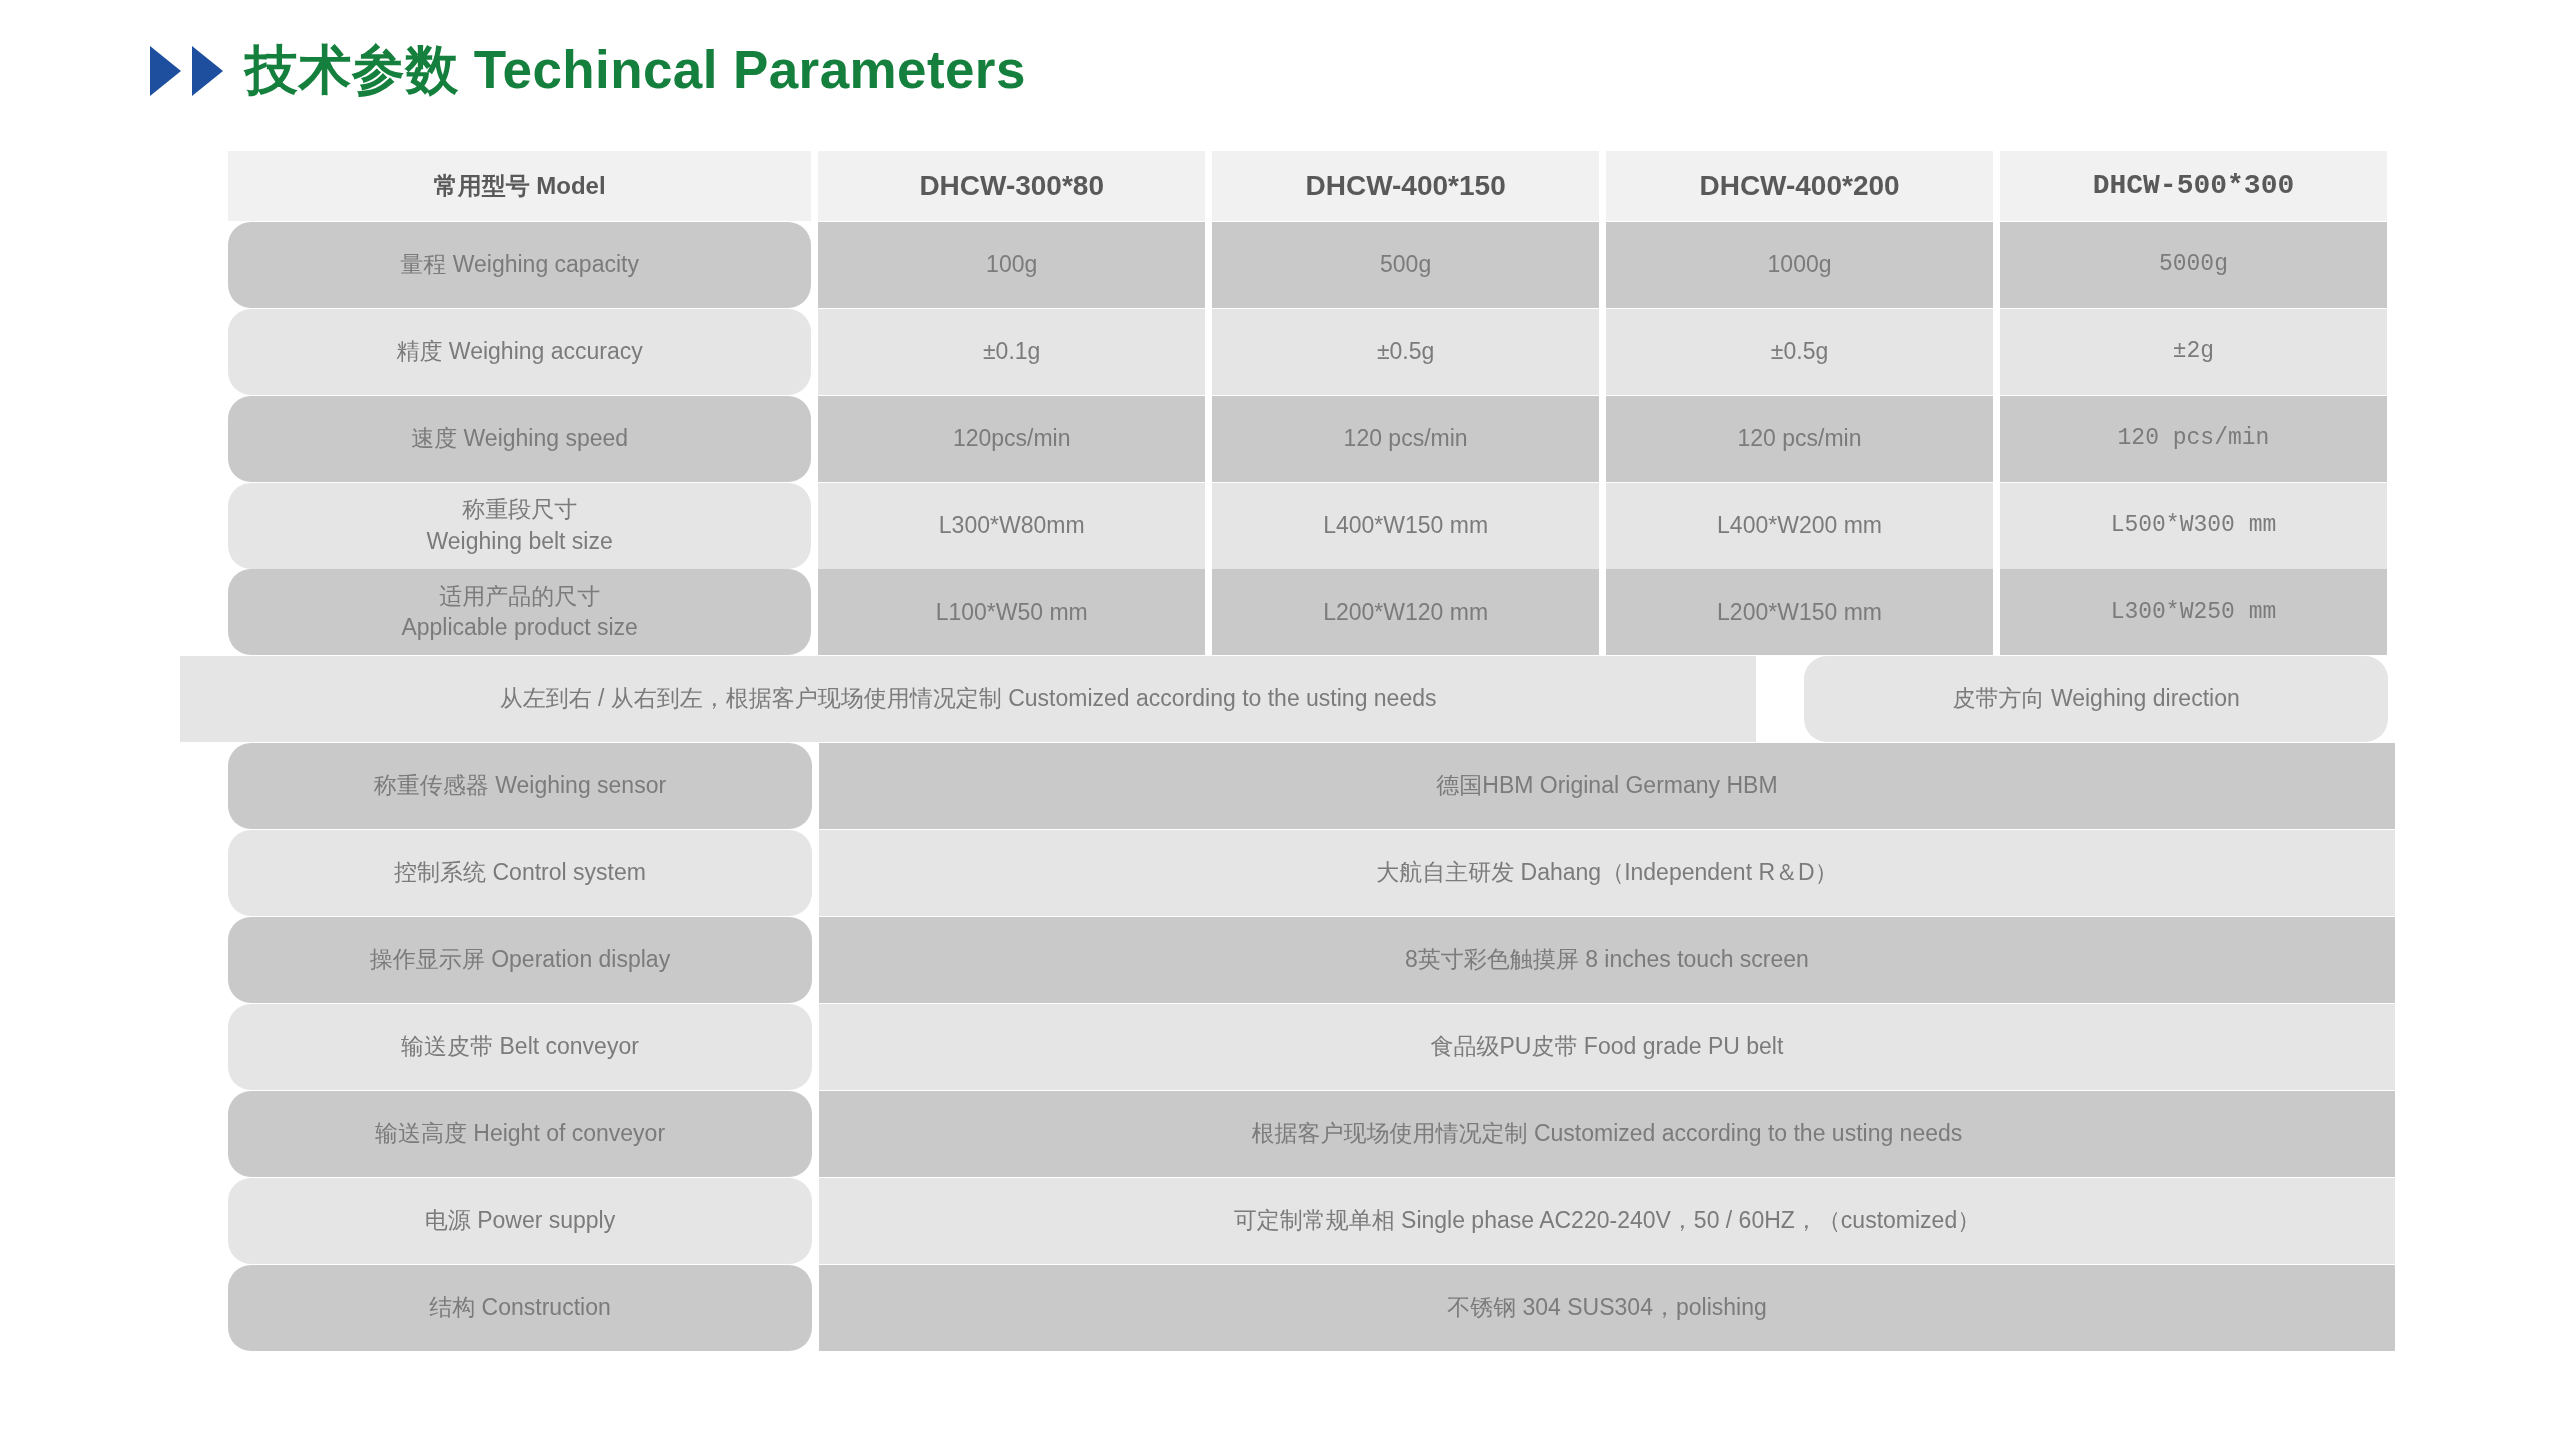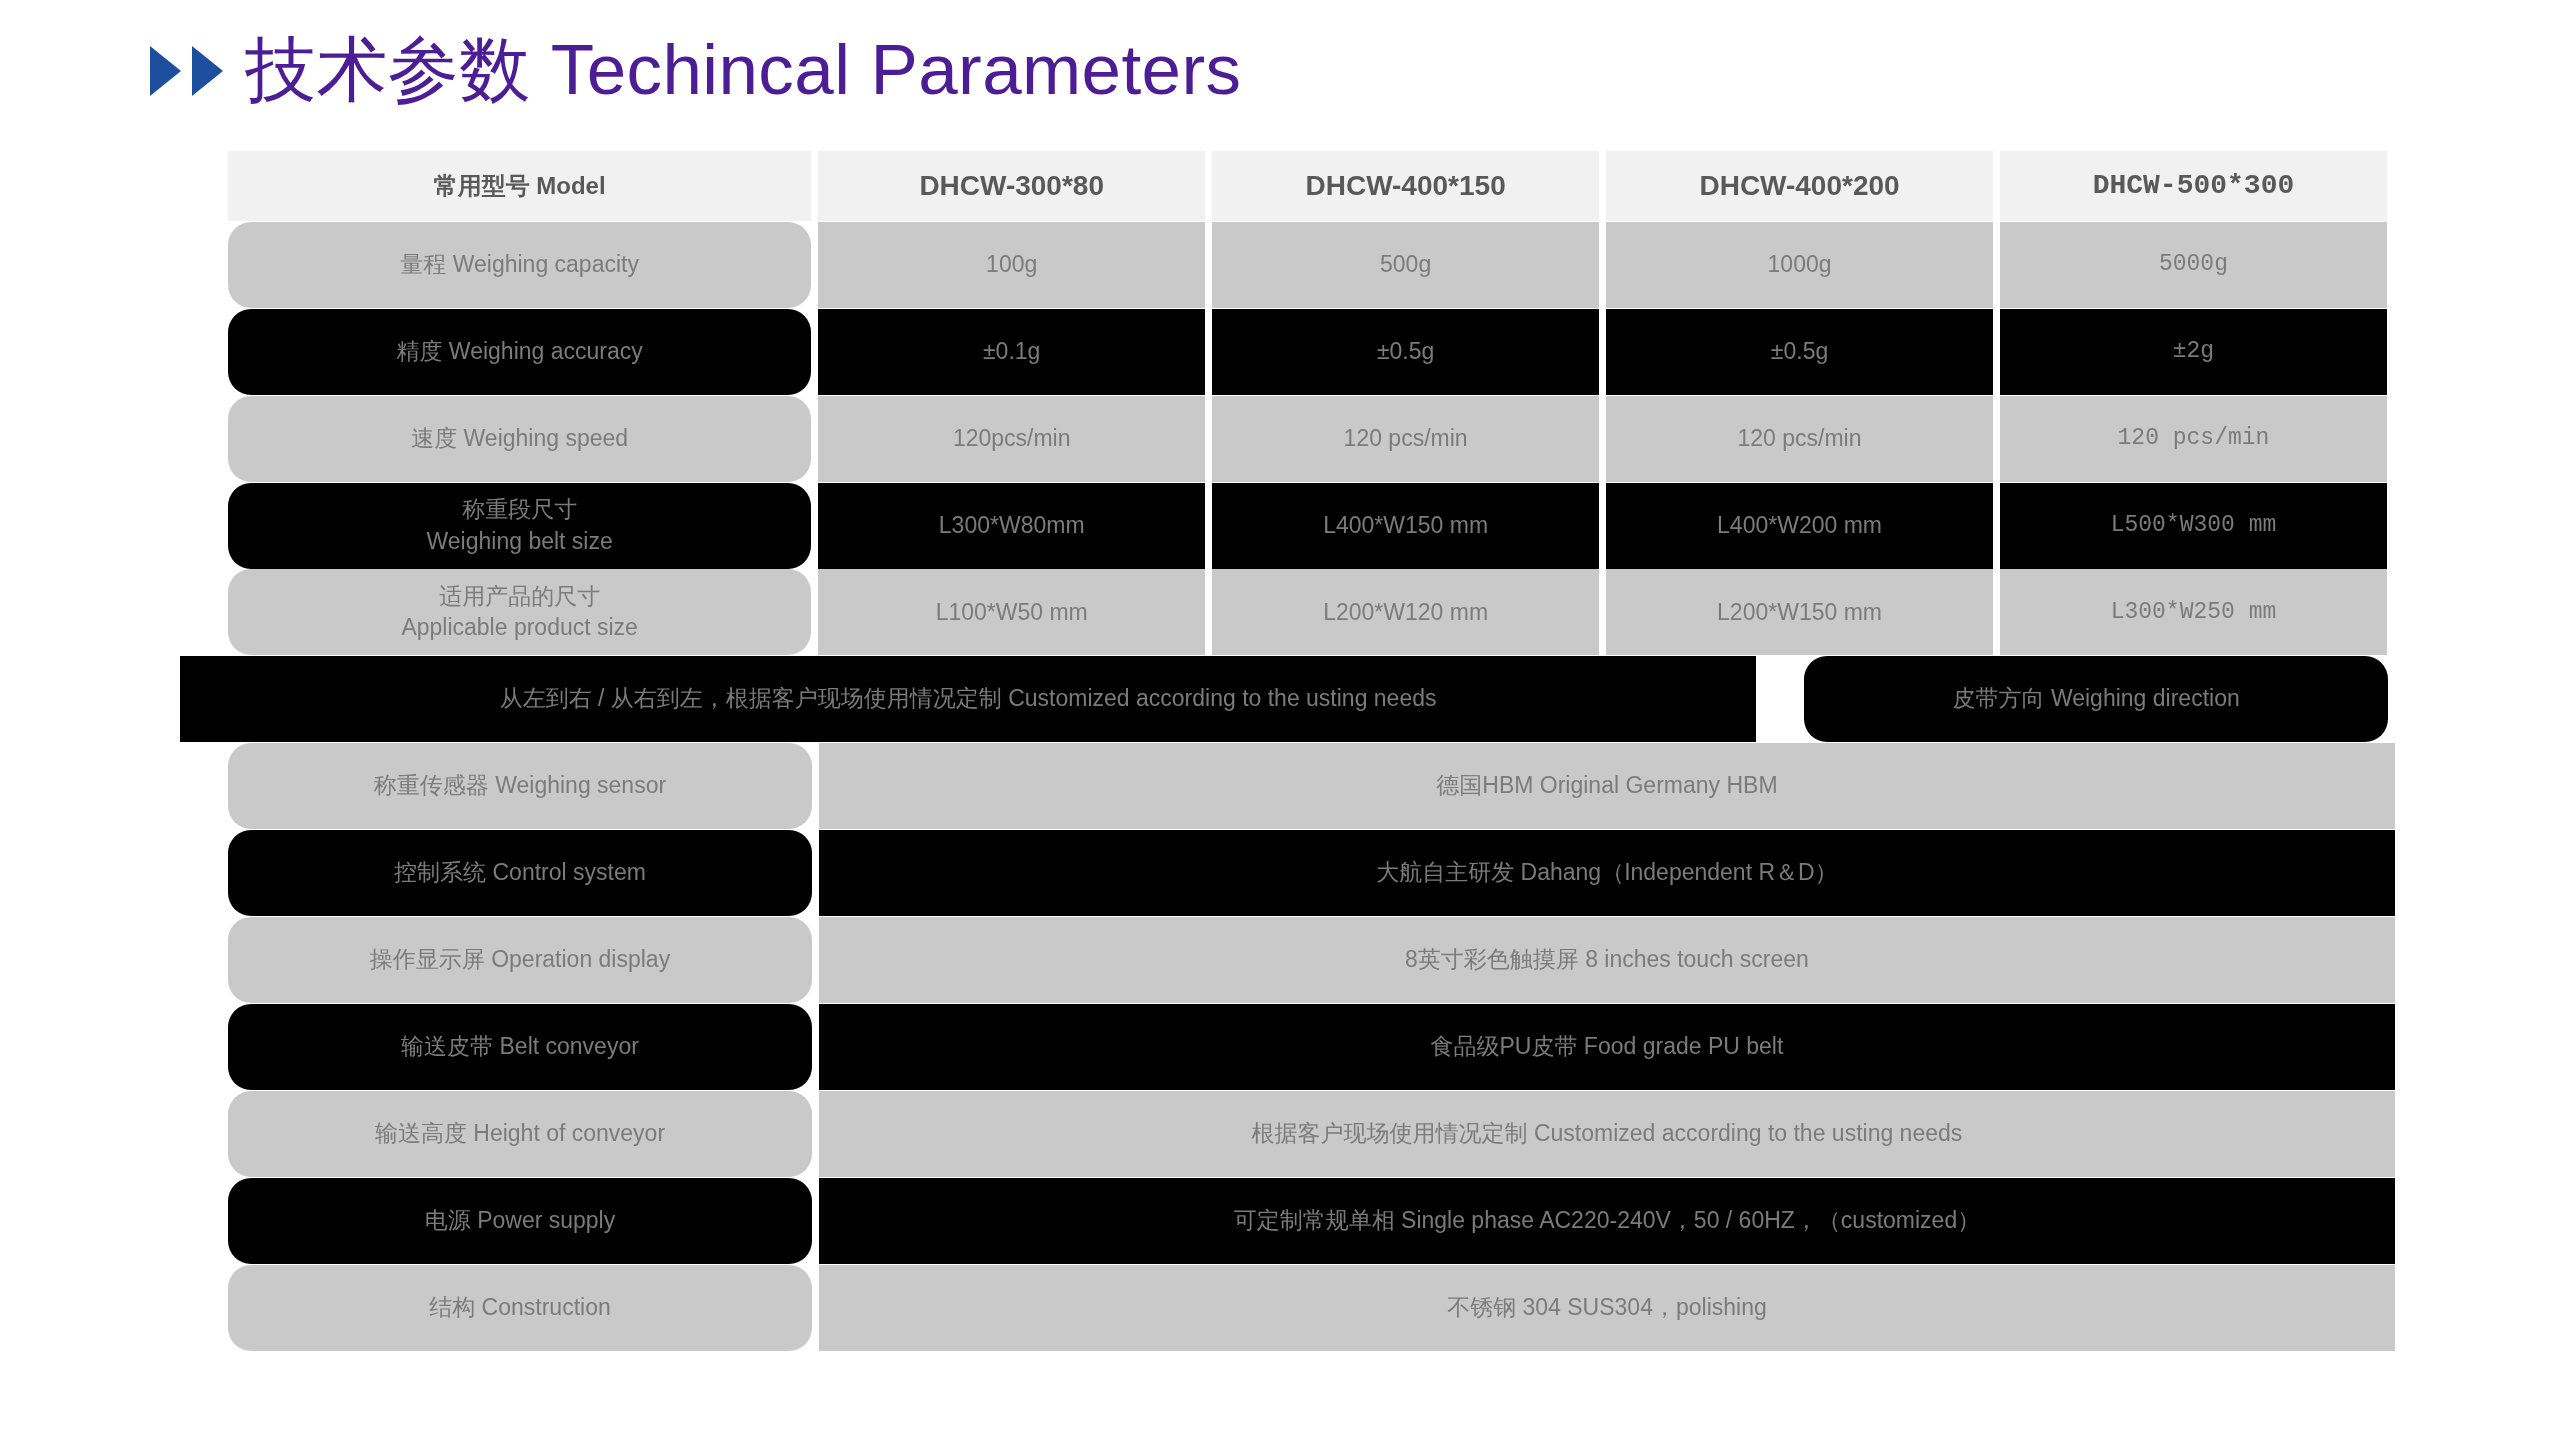--- a/index.html
+++ b/index.html
@@ -35,23 +35,23 @@
     margin-top: 3.4px;
   }
   .arrow-tri {
     width: 0;
     height: 0;
     border-top: 25px solid transparent;
     border-bottom: 25px solid transparent;
     border-left: 31px solid #1d4f9e;
   }
   .title-text {
-    font-size: 71px;
-    font-weight: 400;
-    color: #4c1d95;
+    font-size: 53px;
+    font-weight: 700;
+    color: #15803d;
     letter-spacing: 0.4px;
     line-height: 1;
     white-space: nowrap;
   }
 
   
   .table {
     position: absolute;
     left: 180px;
     top: 151px;
@@ -74,21 +74,21 @@
     font-size: 23px;
     line-height: 1.38;
     padding: 0 8.6px;
   }
   .cell.label { width: 597px; margin-right: 6.9px; margin-left: 48px; }
   .cell.val   { width: 396px; margin-right: 6.9px; }
   .cell.val:last-child { margin-right: 8px; font-family: Liberation Mono, monospace; }
   .cell.merged { width: 1612px; margin-right: 0; }
 
   .row.shaded .cell { background: #c9c9c9; }
-  .row.plain  .cell { background: #000000; }
+  .row.plain  .cell { background: #e5e5e5; }
 
   .row.header { height: 70px; }
   .row.header .cell { background: #f1f1f1; }
   .row.header .cell.label {
     font-weight: bold;
     color: #595959;
     font-size: 24px;
   }
   .row.header .cell.val {
     font-weight: bold;

